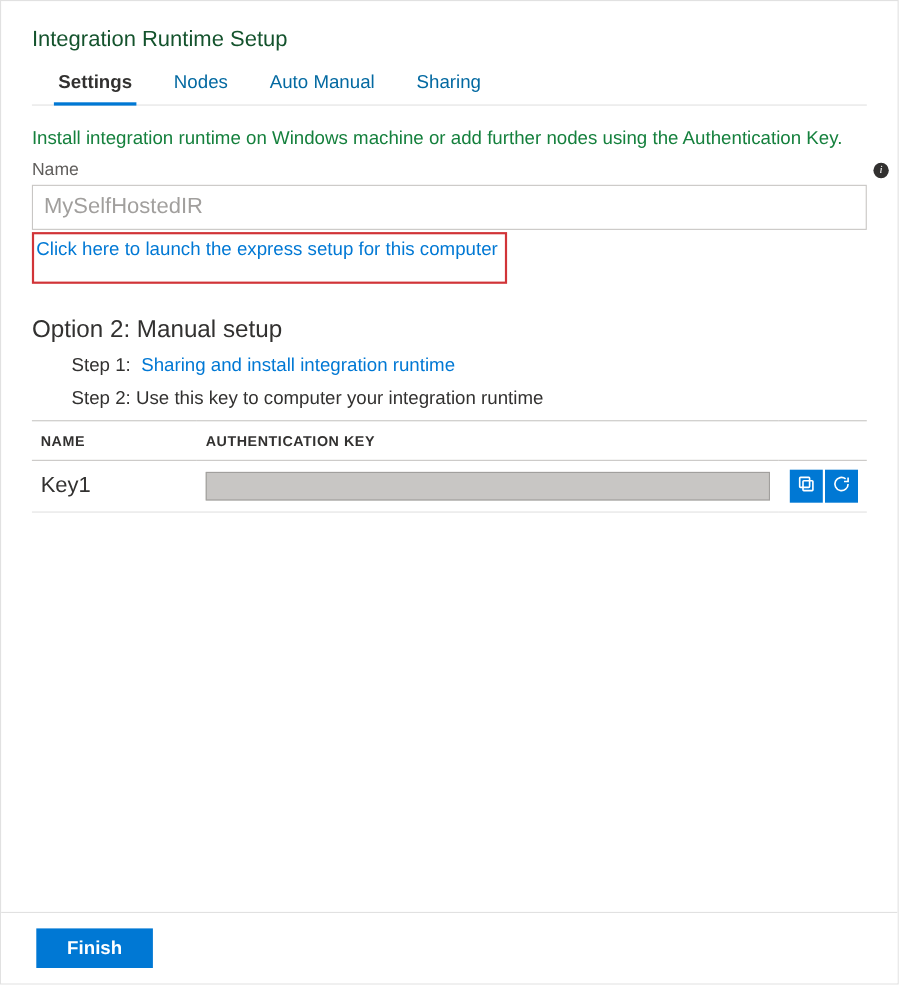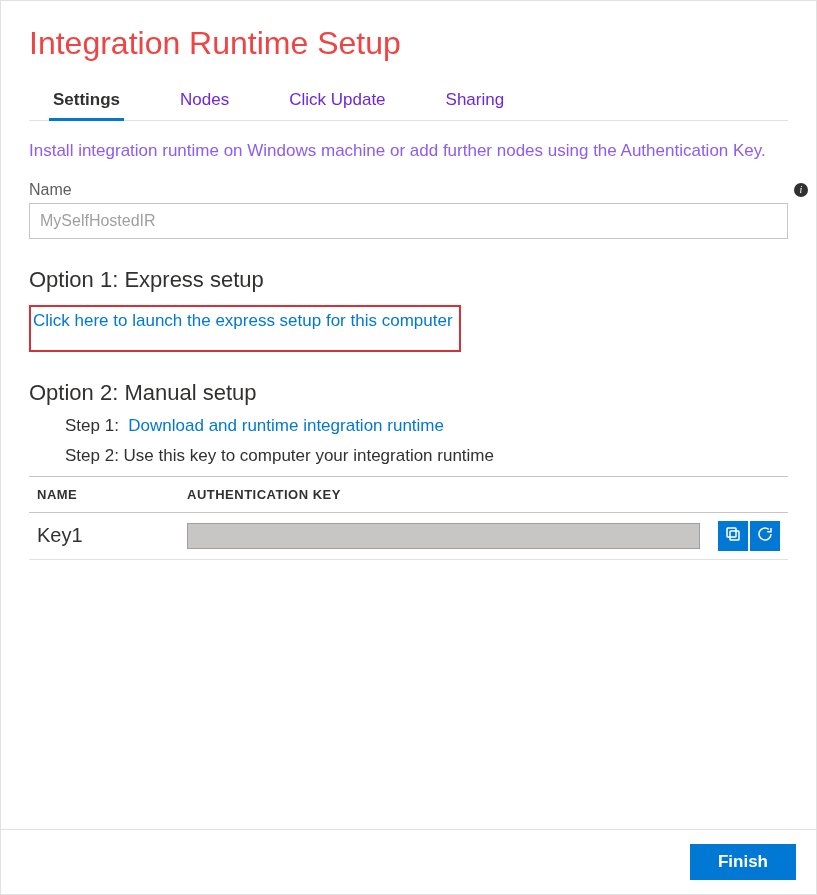--- a/index.html
+++ b/index.html
@@ -11,53 +11,53 @@
     width: 817px;
     height: 895px;
     position: relative;
     border: 1px solid #e1e1e1;
     overflow: hidden;
   }
   .content {
     padding: 20px 28px 0 28px;
   }
   h1.title {
-    font-size: 32px;
+    font-size: 20px;
     font-weight: 400;
-    margin: 4px 0 20px 0;
-    color: #ef4444;
+    margin: 4px 0 9px 0;
+    color: #14532d;
   }
   .tabs {
     display: flex;
-    gap: 60px;
+    gap: 38px;
     border-bottom: 1px solid #e1e1e1;
     padding-left: 24px;
   }
   .tab {
     padding: 8px 0 10px 0;
     font-size: 17px;
-    color: #6d28d9;
+    color: #0369a1;
     cursor: pointer;
     position: relative;
   }
   .tab.active {
     color: #323130;
     font-weight: 600;
   }
   .tab.active::after {
     content: "";
     position: absolute;
     left: -4px; right: -4px; bottom: -1px;
     height: 3px;
     background: #0078d4;
   }
   .intro {
     font-size: 17px;
-    color: #8b5cf6;
-    margin: 18px 0 18px 0;
+    color: #15803d;
+    margin: 18px 0 8px 0;
     line-height: 1.4;
   }
   .field-label {
     font-size: 16px;
     color: #605e5c;
     margin-bottom: 4px;
     display: flex;
     align-items: center;
     justify-content: space-between;
   }
@@ -70,21 +70,21 @@
     display: flex;
     align-items: center;
     justify-content: center;
     font-style: italic;
     font-family: serif;
     margin-right: -20px;
   }
   .text-input {
     width: 100%;
     padding: 8px 10px;
-    font-size: 16px;
+    font-size: 20px;
     border: 1px solid #c8c6c4;
     background: #fff;
     color: #a19f9d;
   }
   .text-input::placeholder { color: #a19f9d; }
   .section-h {
     font-size: 22px;
     font-weight: 400;
     margin: 28px 0 10px 0;
     color: #323130;
@@ -145,23 +145,22 @@
     border: none;
     cursor: pointer;
     margin-left: 2px;
     vertical-align: middle;
   }
   .icon-btn svg { width: 18px; height: 18px; stroke: #fff; fill: none; stroke-width: 2; }
   .footer {
     position: absolute;
     left: 0; right: 0; bottom: 0;
     border-top: 1px solid #e1e1e1;
-    padding: 14px 20px;
-    display: flex;
-    justify-content: flex-end;
+    padding: 14px 32px;
+    display: flex;
     background: #fff;
   }
   .finish-btn {
     background: #0078d4;
     color: #fff;
     border: none;
     font-size: 17px;
     font-weight: 600;
     padding: 8px 28px;
     cursor: pointer;
@@ -169,42 +168,41 @@
 </style>
 </head>
 <body>
 
 <div class="content">
   <h1 class="title">Integration Runtime Setup</h1>
 
   <div class="tabs">
     <div class="tab active">Settings</div>
     <div class="tab">Nodes</div>
-    <div class="tab">Click Update</div>
+    <div class="tab">Auto Manual</div>
     <div class="tab">Sharing</div>
   </div>
 
   <p class="intro">Install integration runtime on Windows machine or add further nodes using the Authentication Key.</p>
 
   <div class="field-label">
     <span>Name</span>
     <span class="info-icon">i</span>
   </div>
   <input type="text" class="text-input" placeholder="MySelfHostedIR" style="">
 
-  <h2 class="section-h">Option 1: Express setup</h2>
   <div class="highlight-box">
     <a class="link">Click here to launch the express setup for this computer</a>
   </div>
 
   <h2 class="section-h">Option 2: Manual setup</h2>
 
   <div class="step-row">
     <span class="step-label">Step 1:</span>
-    &nbsp;<a class="link">Download and runtime integration runtime</a>
+    &nbsp;<a class="link">Sharing and install integration runtime</a>
   </div>
 
   <div class="step-row">
     <span class="step-label">Step 2: Use this key to computer your integration runtime</span>
   </div>
 
   <table class="key-table">
     <thead>
       <tr>
         <th>NAME</th>

